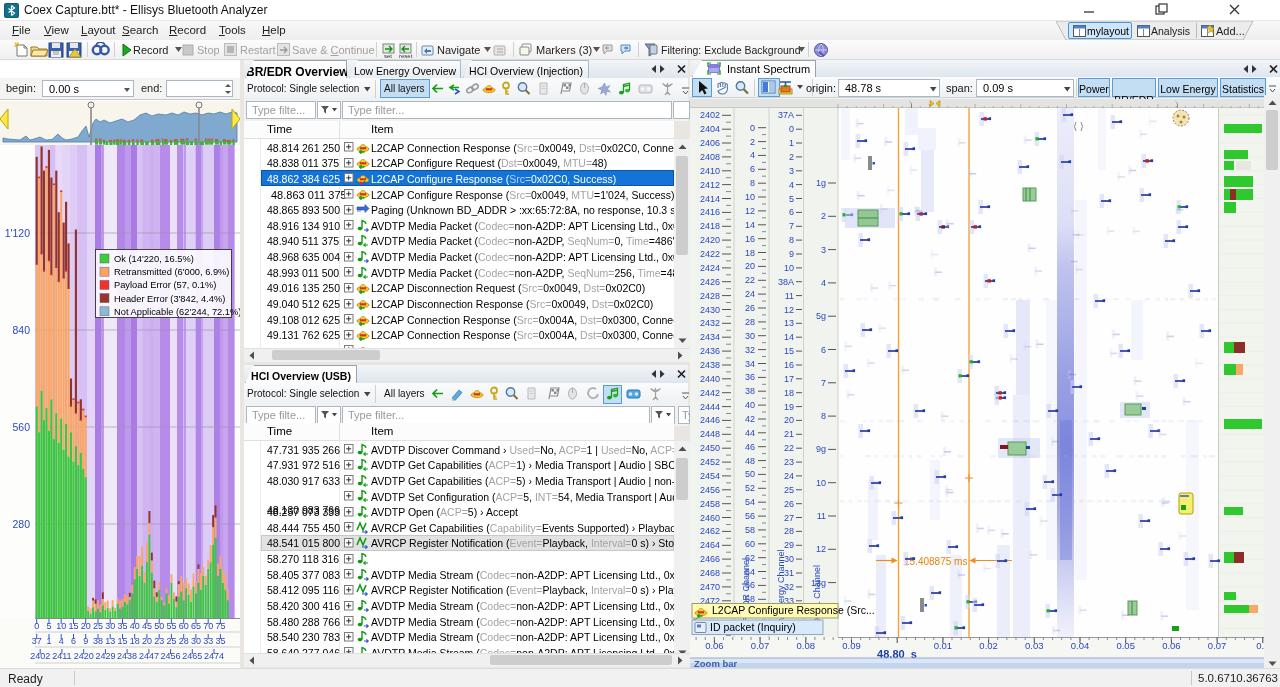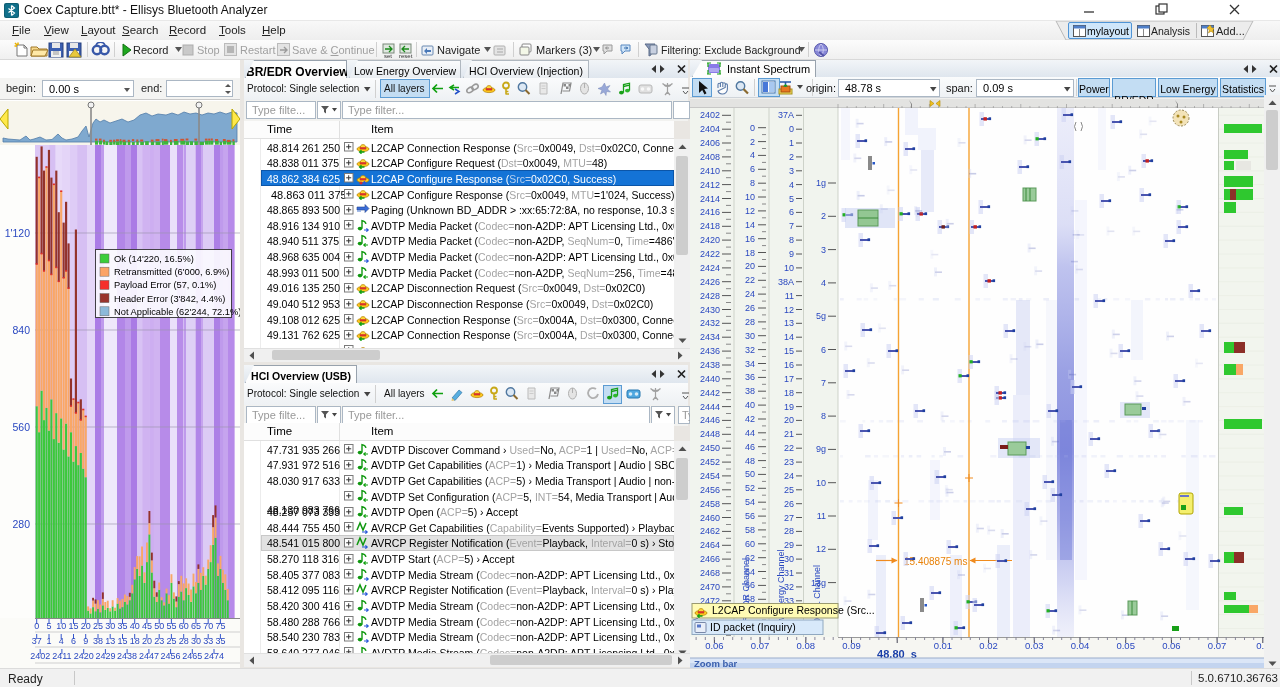--- a/index.html
+++ b/index.html
@@ -830,21 +830,21 @@
         <rect x="0.5" y="0.5" width="8.5" height="8.5" fill="#fff" stroke="#7a7a7a"></rect>
         <path d="M2.2 4.8 h5 M4.7 2.3 v5" stroke="#333" stroke-width="1"></path>
       </svg>
       <svg class="abs" style="left:112px;top:142.35px" width="14" height="13">
         <ellipse cx="7" cy="8" rx="6" ry="2.6" fill="#ffc81e" stroke="#b07c00" stroke-width="0.7"></ellipse>
         <path d="M4 8 a3 4.4 0 0 1 6 0 Z" fill="#ffd83c" stroke="#b07c00" stroke-width="0.7"></path>
         <path d="M4 7.2 h6" stroke="#d8302a" stroke-width="2"></path>
         <path d="M8.5 11 h-4.5 M5.5 9.2 L3.6 11 L5.5 12.8" stroke="#0fa00f" stroke-width="1.3" fill="none"></path>
       </svg>
       <div class="abs" style="left:127px;top:143.3px;font-size:10.5px;color:#000;white-space:nowrap;width:303px;overflow:hidden">L2CAP Disconnection Request (<span class="g">Src=</span>0x0049, <span class="g">Dst=</span>0x02C0)</div>
-      <div class="abs" style="left:23px;top:159.0px;font-size:10.5px;color:#000;white-space:nowrap">49.040 512 953</div>
+      <div class="abs" style="left:23px;top:159.0px;font-size:10.5px;color:#000;white-space:nowrap">49.040 512 625</div>
       <svg class="abs" style="left:100px;top:159.5px" width="10" height="10">
         <rect x="0.5" y="0.5" width="8.5" height="8.5" fill="#fff" stroke="#7a7a7a"></rect>
         <path d="M2.2 4.8 h5 M4.7 2.3 v5" stroke="#333" stroke-width="1"></path>
       </svg>
       <svg class="abs" style="left:112px;top:158.0px" width="14" height="13">
         <ellipse cx="7" cy="8" rx="6" ry="2.6" fill="#ffc81e" stroke="#b07c00" stroke-width="0.7"></ellipse>
         <path d="M4 8 a3 4.4 0 0 1 6 0 Z" fill="#ffd83c" stroke="#b07c00" stroke-width="0.7"></path>
         <path d="M4 7.2 h6" stroke="#d8302a" stroke-width="2"></path>
         <path d="M8.5 11 h-4.5 M5.5 9.2 L3.6 11 L5.5 12.8" stroke="#0fa00f" stroke-width="1.3" fill="none"></path>
       </svg>
@@ -1071,21 +1071,20 @@
       <div class="abs" style="left:23px;top:112.0px;font-size:10.5px;color:#000;white-space:nowrap">58.270 118 316</div>
       <svg class="abs" style="left:100px;top:112.55px" width="10" height="10">
         <rect x="0.5" y="0.5" width="8.5" height="8.5" fill="#fff" stroke="#7a7a7a"></rect>
         <path d="M2.2 4.8 h5 M4.7 2.3 v5" stroke="#333" stroke-width="1"></path>
       </svg>
       <svg class="abs" style="left:112px;top:111.05px" width="14" height="13">
         <ellipse cx="4" cy="9.6" rx="2.3" ry="1.8" fill="#109810"></ellipse>
         <path d="M6 9.6 V1.6 c2 0.4 3.6 1.4 4 3.2" stroke="#109810" stroke-width="1.4" fill="none"></path>
         <path d="M12 11 h-4 M9.6 9.4 L7.8 11 L9.6 12.6" stroke="#0fa00f" stroke-width="1.2" fill="none"></path>
       </svg>
-      <div class="abs" style="left:127px;top:112.0px;font-size:10.5px;color:#000;white-space:nowrap;width:303px;overflow:hidden">AVDTP Start (<span class="g">ACP=</span>5) › Accept</div>
       <div class="abs" style="left:23px;top:127.7px;font-size:10.5px;color:#000;white-space:nowrap">58.405 377 083</div>
       <svg class="abs" style="left:100px;top:128.2px" width="10" height="10">
         <rect x="0.5" y="0.5" width="8.5" height="8.5" fill="#fff" stroke="#7a7a7a"></rect>
         <path d="M2.2 4.8 h5 M4.7 2.3 v5" stroke="#333" stroke-width="1"></path>
       </svg>
       <svg class="abs" style="left:112px;top:126.7px" width="14" height="13">
         <ellipse cx="4" cy="9.6" rx="2.3" ry="1.8" fill="#109810"></ellipse>
         <path d="M6 9.6 V1.6 c2 0.4 3.6 1.4 4 3.2" stroke="#109810" stroke-width="1.4" fill="none"></path>
         <path d="M8 11 h4 M10.4 9.4 L12.2 11 L10.4 12.6" stroke="#2858d8" stroke-width="1.2" fill="none"></path>
       </svg>

